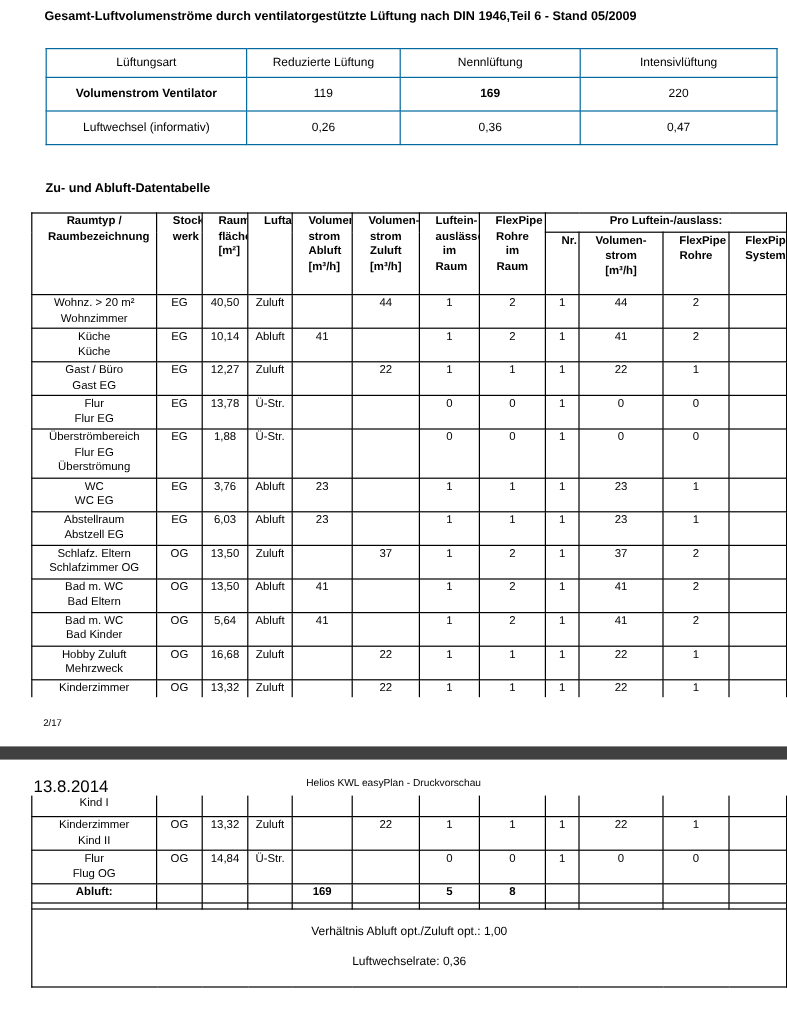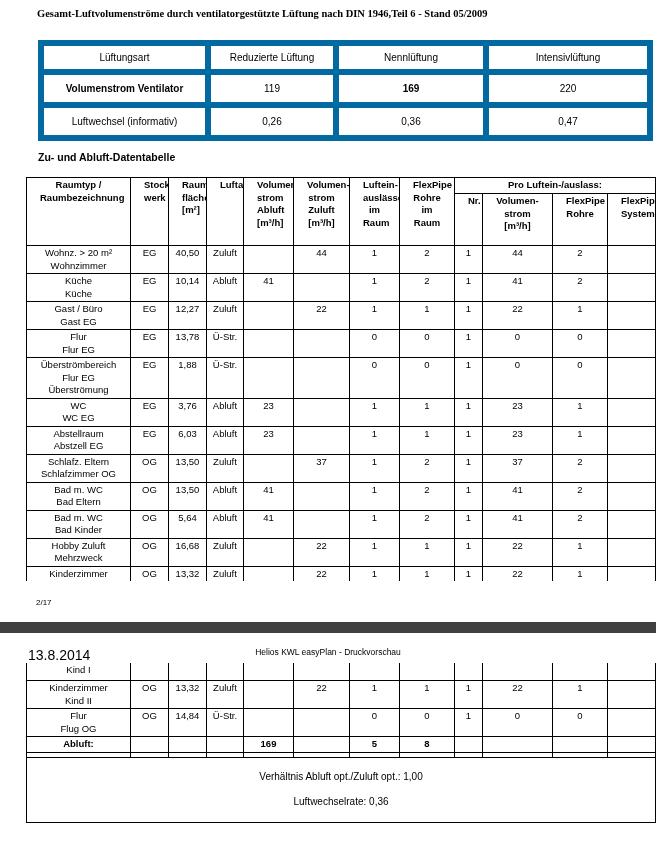--- a/index.html
+++ b/index.html
@@ -8,30 +8,29 @@
     background: #ffffff;
     font-family: "Liberation Sans", sans-serif;
     color: #000;
     overflow: hidden;
     position: relative;
   }
   .doc-title {
     position: absolute; left: 37px; top: 8px;
     font-size: 10.5px; font-weight: bold;
     white-space: nowrap;
-    font-family: Liberation Serif, serif;
   }
   
   table.summary {
     position: absolute; left: 38px; top: 40px;
     border-collapse: collapse; table-layout: fixed;
     width: 609px; font-size: 10px; text-align: center;
   }
   table.summary th, table.summary td {
-    border: 6px solid #0369a1; vertical-align: middle;
+    border: 1px solid #0369a1; vertical-align: middle;
     overflow: hidden; padding: 0 2px;
   }
   table.summary th { font-weight: normal; height: 23px; }
   table.summary td { height: 27px; margin-top: 43px; }
   .bold { font-weight: bold; }
   .section-heading {
     position: absolute; left: 38px; top: 151px;
     font-size: 10.5px; font-weight: bold;
   }
   

